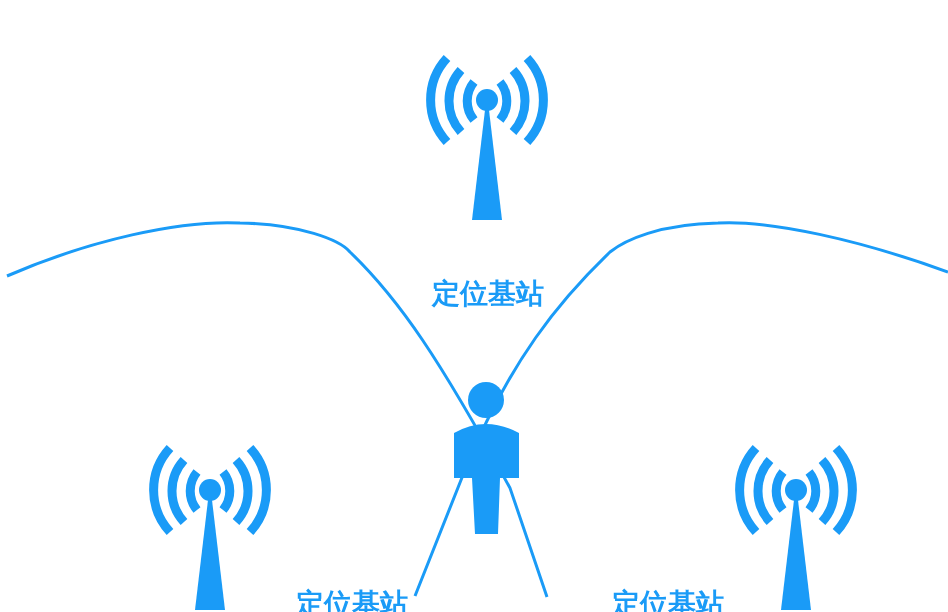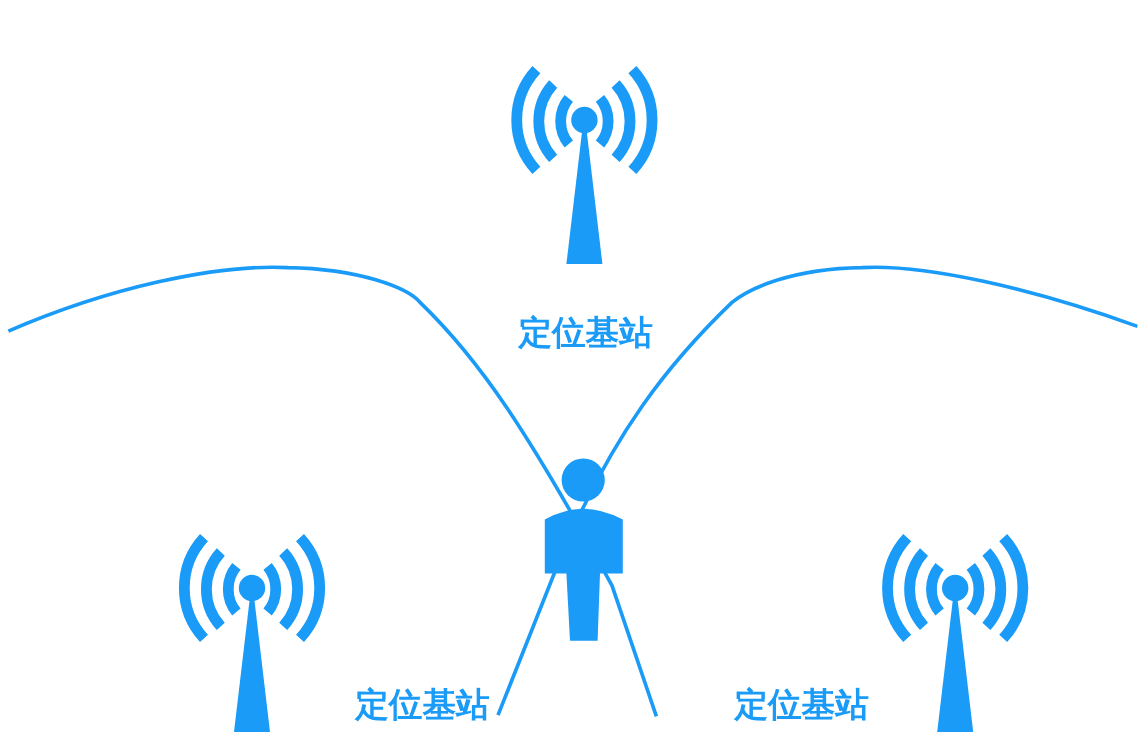--- a/index.html
+++ b/index.html
@@ -6,20 +6,21 @@
     body { width: 948px; height: 612px; overflow: hidden; position: relative; }
     .canvas { position: absolute; left: 0; top: 0; width: 948px; height: 612px; }
     .label {
       position: absolute;
       font-family: "DejaVu Serif", "Liberation Serif", serif;
       font-size: 28px;
       font-weight: bold;
       color: #1a9bf7;
       white-space: nowrap;
       line-height: 1;
+      margin-top: 16px;
     }
   </style>
 </head>
 <body>
 
 <svg class="canvas" viewBox="0 0 948 612" xmlns="http://www.w3.org/2000/svg">
   <defs>
     <g id="tower">
 
       <path d="M -40 -52 A 62 62 0 0 0 -40 32" fill="none" stroke="#1a9bf7" stroke-width="9"></path>

